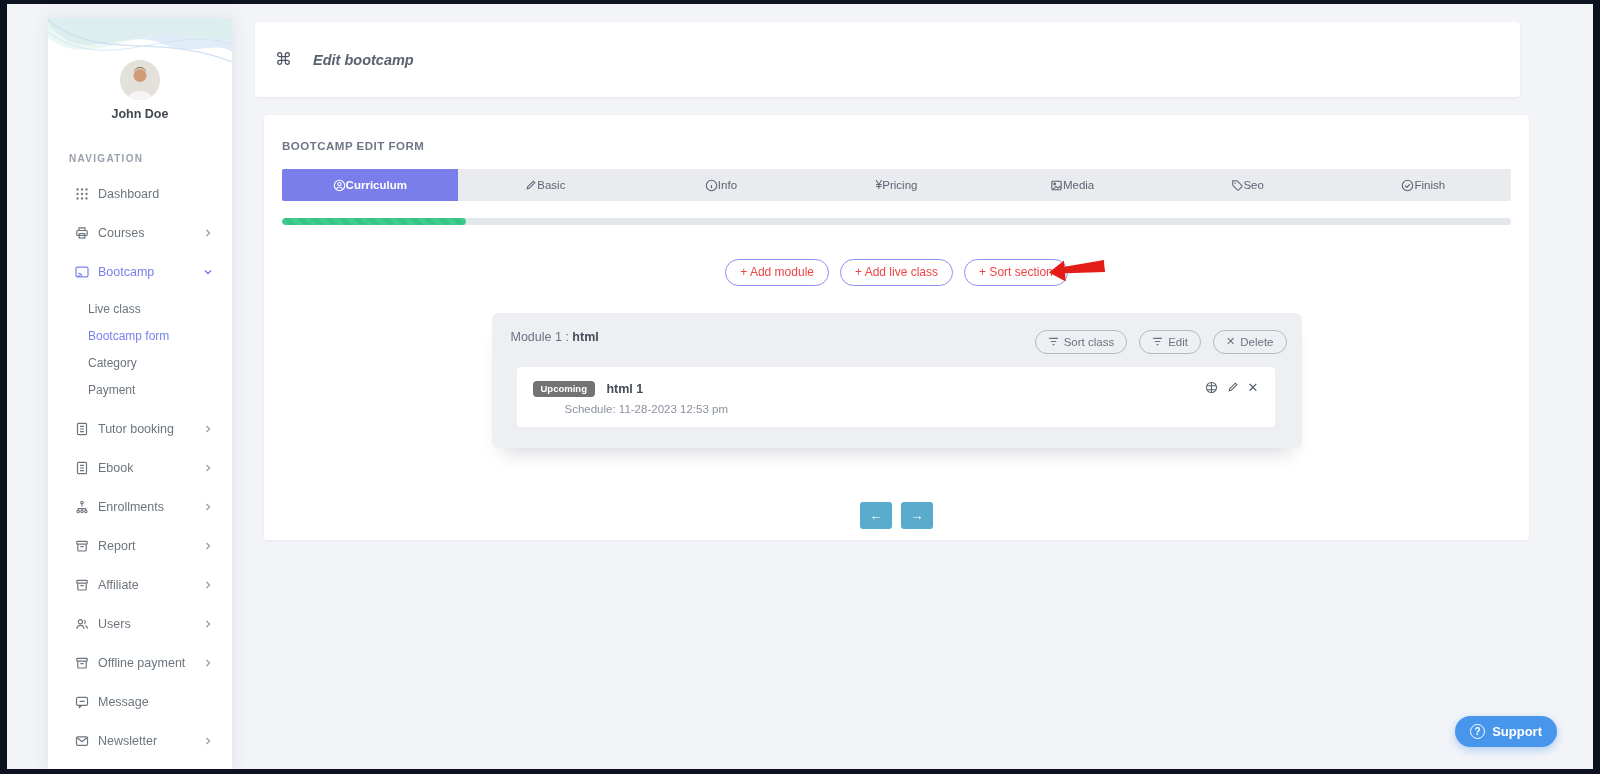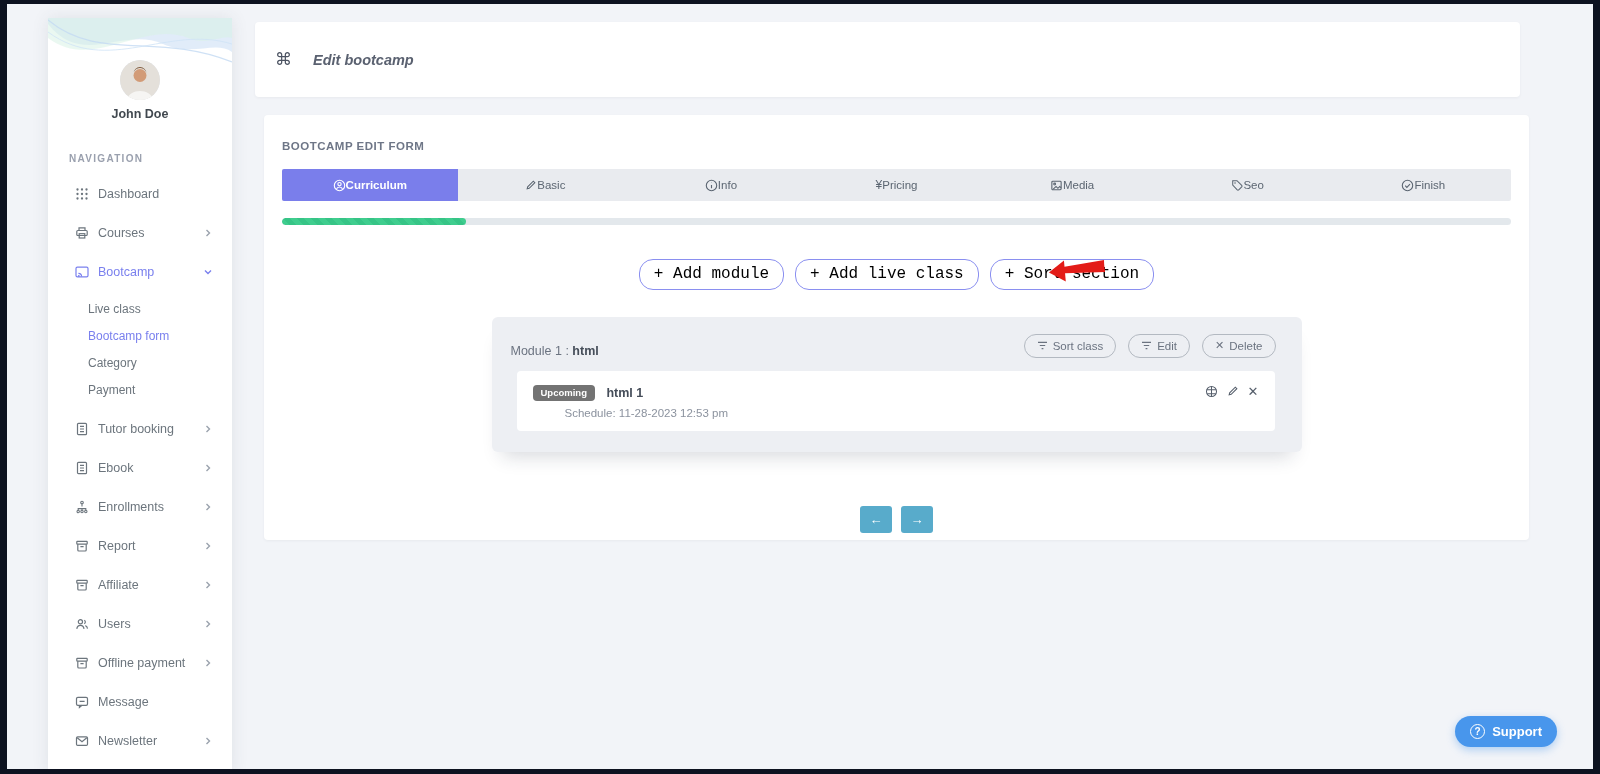--- a/index.html
+++ b/index.html
@@ -42,27 +42,27 @@
          color:#5c6672; cursor:pointer; }
   .tab .t-icon { display:flex; color:inherit; }
   .tab.active { background:#7a7eeb; color:#fff; font-weight:700; }
   .yen-glyph { font-size:12px; line-height:1; }
 
   .progress { margin-top:17px; height:7px; background:#e3e8ec; border-radius:4px; overflow:hidden; }
   .progress-fill { height:100%; border-radius:4px;
      background:repeating-linear-gradient(45deg,#3fcd8e 0 5px,#36c486 5px 10px); }
 
   .actions { position:relative; display:flex; justify-content:center; gap:11px; margin-top:34px; }
-  .action-btn { border:1px solid #8a8ff0; background:#fff; color:#000000; font-size:16px;
-                border-radius:14px; padding:5px 14px 6px; cursor:pointer; font-family:Liberation Mono, monospace; }
+  .action-btn { border:1px solid #8a8ff0; background:#fff; color:#ef4444; font-size:12px;
+                border-radius:14px; padding:5px 14px 6px; cursor:pointer; font-family:Liberation Sans, sans-serif; }
   .red-arrow { position:absolute; left:767px; top:-3px; transform:rotate(-5deg); }
 
   .module-card { width:810px; height:135px; margin:27px auto 0; background:#edeff3; border-radius:6px;
                  box-shadow:0 14px 18px -10px rgba(30,40,60,.18); }
-  .module-head { display:flex; align-items:flex-end; padding:17px 26px 0 19px; }
+  .module-head { display:flex; align-items:flex-start; padding:17px 15px 0 19px; }
   .module-title { font-size:12.5px; color:#6b7380; }
   .module-title b { color:#464e59; }
   .module-btns { margin-left:auto; display:flex; gap:12px; }
   .pill-btn { display:flex; align-items:center; gap:5px; border:1px solid #b3b9c1; border-radius:13px;
               background:transparent; color:#6b7380; font-size:11.5px; padding:4px 12px 5px; cursor:pointer;
               font-family:inherit; }
   .pill-btn .x-glyph { font-size:11px; }
 
   .class-row { margin:13px 27px 0 25px; min-height:58px; background:#fff; border-radius:4px;
                display:flex; padding:12px 16px; }

